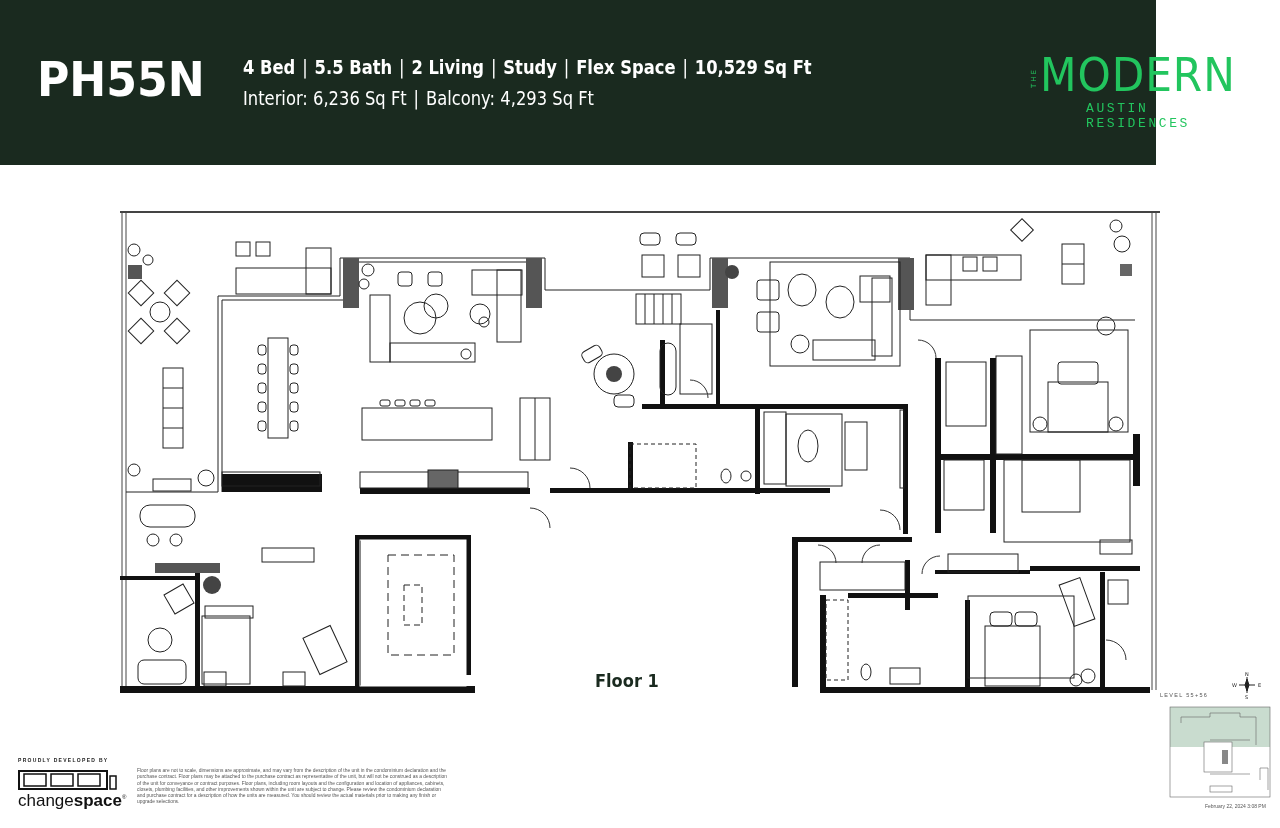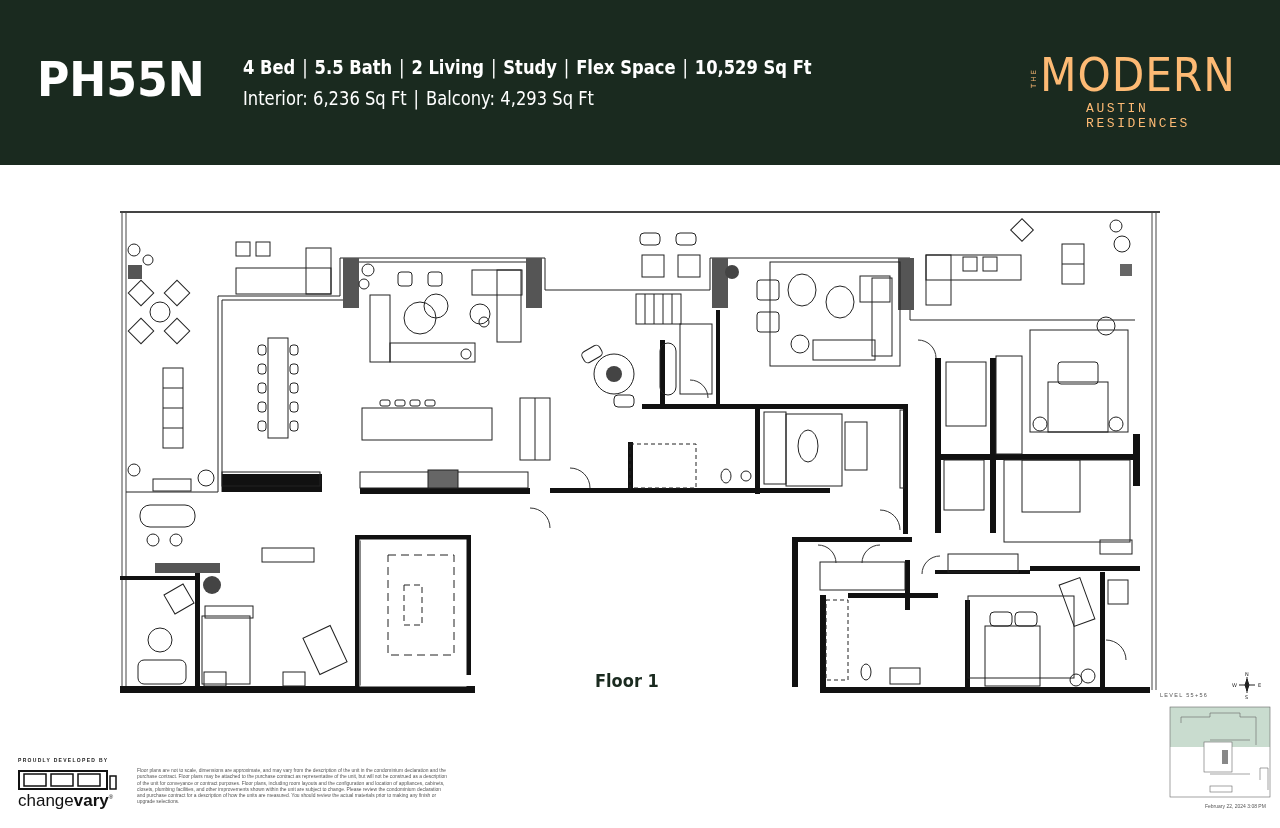--- a/index.html
+++ b/index.html
@@ -1,22 +1,22 @@
 <!DOCTYPE html>
 <html><head>
 <meta charset="utf-8">
 <style>
   html, body { margin:0; padding:0; background:#ffffff; }
   body { width:1280px; height:828px; position:relative; overflow:hidden; font-family:"Liberation Sans", sans-serif; }
-  .header { position:absolute; left:0; top:0; width:1280px; height:165px; background:#1a2a1f; }
+  .header { position:absolute; left:0; top:0; width:1156px; height:165px; background:#1a2a1f; }
   .unit-code { position:absolute; left:37px; top:50px; color:#ffffff; font-family:"DejaVu Sans", sans-serif; font-weight:bold; font-size:48px; letter-spacing:0px; line-height:58px; transform:scaleX(0.92); transform-origin:left; }
   .spec-line1 { position:absolute; left:243px; top:56px; color:#ffffff; font-family:"DejaVu Sans", sans-serif; font-weight:bold; font-size:19px; white-space:nowrap; transform:scaleX(0.86); transform-origin:left; }
   .spec-line2 { position:absolute; left:243px; top:87px; color:#ffffff; font-family:"DejaVu Sans", sans-serif; font-size:19px; white-space:nowrap; transform:scaleX(0.86); transform-origin:left; }
   .spec-line1 .sep, .spec-line2 .sep { font-weight:normal; padding:0 8px; }
-  .logo { position:absolute; left:1030px; top:48px; width:210px; height:70px; color:#fdba74; }
+  .logo { position:absolute; left:1030px; top:48px; width:210px; height:70px; color:#22c55e; }
   .logo-the { position:absolute; left:0px; top:40px; font-size:7px; letter-spacing:2px; transform:rotate(-90deg); transform-origin:left top; font-family:"DejaVu Sans", sans-serif; }
   .logo-main { position:absolute; left:10px; top:0px; font-family:"DejaVu Sans", sans-serif; font-weight:normal; font-size:46px; letter-spacing:1px; line-height:54px; transform:scaleX(0.92); transform-origin:left; }
   .logo-sub { position:absolute; left:56px; top:53px; font-size:13px; letter-spacing:2.6px; font-family:Liberation Mono, monospace; }
   .plan { position:absolute; left:110px; top:200px; width:1070px; height:500px; }
   .floor-label { position:absolute; left:595px; top:670px; font-family:"DejaVu Sans", sans-serif; font-weight:bold; font-size:18px; color:#1a2a1f; transform:scaleX(0.9); transform-origin:left; }
   .dev-label { position:absolute; left:18px; top:757px; font-size:5px; letter-spacing:1.3px; color:#222; font-weight:bold; }
   .dev-logo { position:absolute; left:18px; top:768px; width:110px; height:40px; }
   .dev-name { position:absolute; left:18px; top:791px; font-size:17px; color:#111; font-family:"Liberation Sans", sans-serif; }
   .dev-name b { font-weight:bold; }
   .disclaimer { position:absolute; left:137px; top:768px; width:310px; font-size:4.9px; line-height:6.3px; color:#555; }
@@ -278,21 +278,21 @@
 <div class="floor-label">Floor 1</div>
 
 <div class="dev-label">PROUDLY DEVELOPED BY</div>
 <svg class="dev-logo" viewBox="0 0 110 40" xmlns="http://www.w3.org/2000/svg" fill="none" stroke="#111">
   <rect x="1" y="3" width="88" height="18" stroke-width="2"></rect>
   <rect x="6" y="6" width="22" height="12" stroke-width="1.5"></rect>
   <rect x="33" y="6" width="22" height="12" stroke-width="1.5"></rect>
   <rect x="60" y="6" width="22" height="12" stroke-width="1.5"></rect>
   <rect x="92" y="8" width="6" height="13" stroke-width="1.5"></rect>
 </svg>
-<div class="dev-name"><span>change</span><b>vary</b><sup style="font-size:6px">®</sup></div>
+<div class="dev-name"><span>change</span><b>space</b><sup style="font-size:6px">®</sup></div>
 
 <div class="disclaimer">Floor plans are not to scale, dimensions are approximate, and may vary from the description of the unit in the condominium declaration and the purchase contract. Floor plans may be attached to the purchase contract as representative of the unit, but will not be construed as a description of the unit for conveyance or contract purposes. Floor plans, including room layouts and the configuration and location of appliances, cabinets, closets, plumbing facilities, and other improvements shown within the unit are subject to change. Please review the condominium declaration and purchase contract for a description of how the units are measured. You should review the actual materials prior to making any finish or upgrade selections.</div>
 
 <div class="level-label">LEVEL 55+56</div>
 <svg class="keyplan" viewBox="1150 670 130 158" xmlns="http://www.w3.org/2000/svg">
   <g stroke="#222" fill="#222">
     <line x1="1247" y1="677" x2="1247" y2="693" stroke-width="1"></line>
     <line x1="1239" y1="685" x2="1255" y2="685" stroke-width="1"></line>
     <polygon points="1247,679 1249,685 1247,691 1245,685"></polygon>
     <text x="1245" y="676" font-size="5" stroke="none" font-family="DejaVu Sans, sans-serif">N</text>

